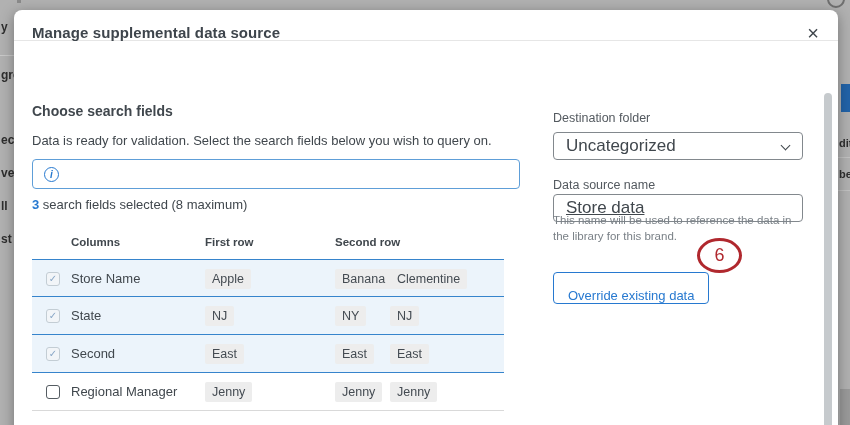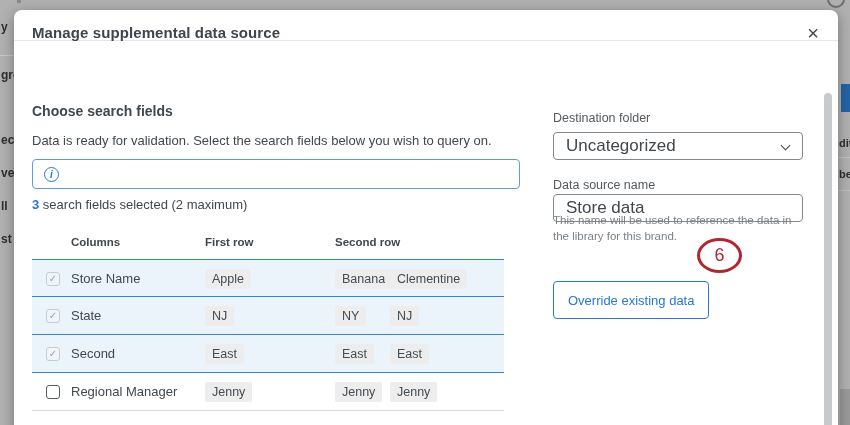--- a/index.html
+++ b/index.html
@@ -49,21 +49,21 @@
   .rname{position:absolute;left:39px;top:11px;}
   .pill{position:absolute;top:9px;background:var(--pill);border-radius:2px;padding:3px 7px;font-size:12.5px;color:#444b52;}
   .p0{left:173px;} .p1{left:303px;} .p2{left:358px;}
 
   .rlabel{position:absolute;left:539px;font-size:12.5px;color:var(--label);}
   .ctrl{position:absolute;left:539px;width:250px;height:28px;border:1px solid #82888d;border-radius:4px;background:#fff;font-size:17px;color:var(--text);}
   .select{display:flex;align-items:center;padding:0 12px;cursor:pointer;}
   .chevron{position:absolute;right:13px;top:9px;width:7px;height:7px;border-right:1.5px solid #3f464c;border-bottom:1.5px solid #3f464c;transform:rotate(45deg);}
   input.ctrl{padding:0 12px;font-family:inherit;}
   .helper{position:absolute;left:539px;top:172px;width:250px;font-size:11.5px;line-height:1.35;color:var(--muted);}
-  .override-btn{position:absolute;left:539px;top:240px;height:38px;padding:8px 14px;background:#fff;border:1px solid var(--accent);border-radius:4px;color:var(--accent);font-size:13px;font-family:inherit;cursor:pointer;}
+  .override-btn{position:absolute;left:539px;top:231px;height:28px;padding:15px 14px;background:#fff;border:1px solid var(--accent);border-radius:4px;color:var(--accent);font-size:13px;font-family:inherit;cursor:pointer;}
 
   .scroll-thumb{position:absolute;left:810px;top:52px;width:8px;height:380px;background:#c6cacd;border-radius:4px;}
 
   .annotation{position:absolute;left:697px;top:238px;width:45px;height:35px;border:3px solid var(--red);border-radius:50%;display:flex;align-items:center;justify-content:center;color:var(--red);font-size:18px;font-weight:500;}
 </style>
 </head>
 <body>
 
 <div class="frame">
 
@@ -97,21 +97,21 @@
 
     <div class="modal-body">
 
       <div class="h2">Choose search fields</div>
       <div class="desc">Data is ready for validation. Select the search fields below you wish to query on.</div>
 
       <div class="banner">
         <span class="info-icon">i</span>
       </div>
 
-      <div class="count-line"><span class="count-num">3</span><span> search fields selected (2 maximum)</span></div>
+      <div class="count-line"><span class="count-num">3</span><span> search fields selected (8 maximum)</span></div>
 
       <div class="table">
         <div class="thead">
           <span class="th-col">Columns</span>
           <span class="th-first">First row</span>
           <span class="th-second">Second row</span>
           <span class="th-third">Third row</span>
         </div>
         <div id="rows-container">
             <div class="trow checked first">
@@ -145,21 +145,21 @@
           </div>
       </div>
 
       <div class="rlabel" style="top:70px">Destination folder</div>
       <div class="ctrl select" style="top:91px">
         <span>Uncategorized</span>
         <span class="chevron"></span>
       </div>
 
       <div class="rlabel" style="top:137px">Data source name</div>
-      <input class="ctrl" style="top: 153px;" value="Store data">
+      <input class="ctrl" style="top: 153px; text-decoration: underline;" value="Store data">
 
       <div class="helper">This name will be used to reference the data in the library for this brand.</div>
 
       <button class="override-btn">Override existing data</button>
 
       <div class="scroll-thumb"></div>
     </div>
   </div>
 
   <div class="annotation">

